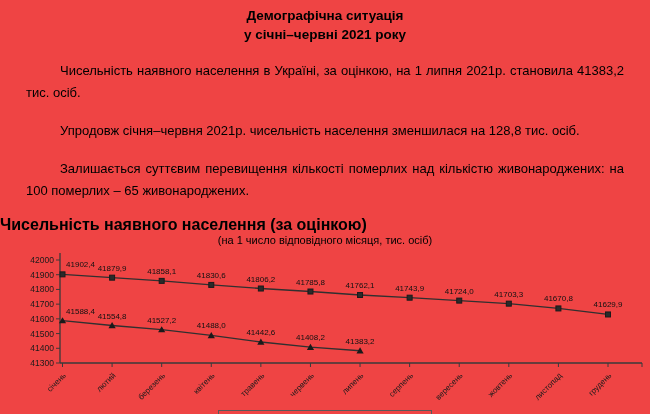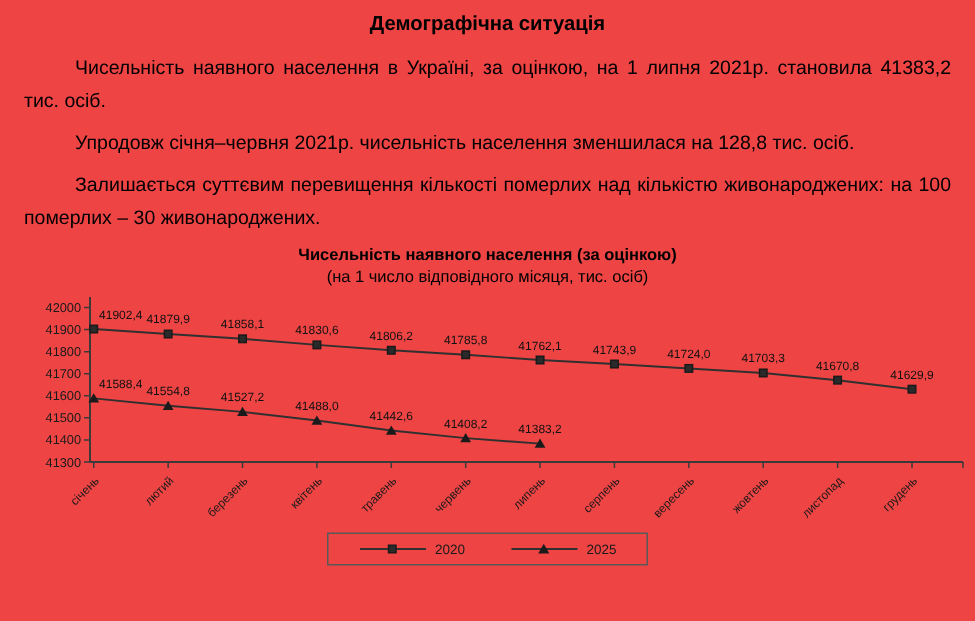--- a/index.html
+++ b/index.html
@@ -2,48 +2,49 @@
 <html><head>
 <meta charset="utf-8">
 <style>
   html,body { margin:0; padding:0; background:#ffffff; }
   body { width:650px; height:414px; font-family:"Liberation Sans", sans-serif; color:#000; }
   .page { position:relative; width:650px; height:414px; overflow:hidden; background:#ef4444; }
 
   .doc-title { text-align:center; font-weight:bold; font-size:13.5px; line-height:19px; padding-top:6px; }
 
   .body-text { margin:9px 10px 0 10px; }
-  .body-text p { margin:6px; text-align:justify; text-indent:34px; font-size:13px; line-height:22px; }
+  .body-text p { margin:16px; text-align:justify; text-indent:34px; font-size:13px; line-height:22px; }
 
-  .chart-title { text-align:center; font-weight:bold; font-size:11px; margin-top:7px; line-height:14px; }
+  .chart-title { font-weight:bold; font-size:16px; margin-top:7px; line-height:14px; }
   .chart-subtitle { text-align:center; font-size:11px; margin-top:2px; line-height:12px; }
 
   #chart-svg { display:block; margin-top:2px; }
   text.ytick  { font-size:8.5px; fill:#1a1a1a; font-family:"Liberation Sans", sans-serif; }
   text.xtick  { font-size:8px;   fill:#1a1a1a; font-family:"Liberation Sans", sans-serif; }
   text.dlabel { font-size:8px;   fill:#111111; font-family:"Liberation Sans", sans-serif; }
 
   .legend-box { width:212px; margin:0 auto; border:1.5px solid #595959;
                 display:flex; justify-content:center; align-items:center; gap:30px; padding:5px 0; }
   .legend-entry { display:flex; align-items:center; gap:5px; font-size:9px; color:#1a1a1a; }
   .legend-entry svg { display:block; }
 </style>
 </head>
 <body>
 
 <div class="page">
 
   <div class="doc-title">
     <div>Демографічна ситуація</div>
+    <div>у січні–червні 2021 року</div>
   </div>
 
   <div class="body-text">
     <p>Чисельність наявного населення в Україні, за оцінкою, на 1 липня 2021р. становила 41383,2 тис. осіб.</p>
     <p>Упродовж січня–червня 2021р. чисельність населення зменшилася на 128,8 тис. осіб.</p>
-    <p>Залишається суттєвим перевищення кількості померлих над кількістю живонароджених: на 100 померлих – 30 живонароджених.</p>
+    <p>Залишається суттєвим перевищення кількості померлих над кількістю живонароджених: на 100 померлих – 65 живонароджених.</p>
   </div>
 
   <div class="chart-title">Чисельність наявного населення (за оцінкою)</div>
   <div class="chart-subtitle">(на 1 число відповідного місяця, тис. осіб)</div>
 
   <svg id="chart-svg" width="650" height="162" viewBox="0 0 650 162">
       <line x1="56" y1="115" x2="60" y2="115" stroke="#3a3a3a" stroke-width="1"></line>
       <text x="54" y="118" text-anchor="end" class="ytick">41300</text>
       <line x1="56" y1="100.28571428571429" x2="60" y2="100.28571428571429" stroke="#3a3a3a" stroke-width="1"></line>
       <text x="54" y="103.28571428571429" text-anchor="end" class="ytick">41400</text>

